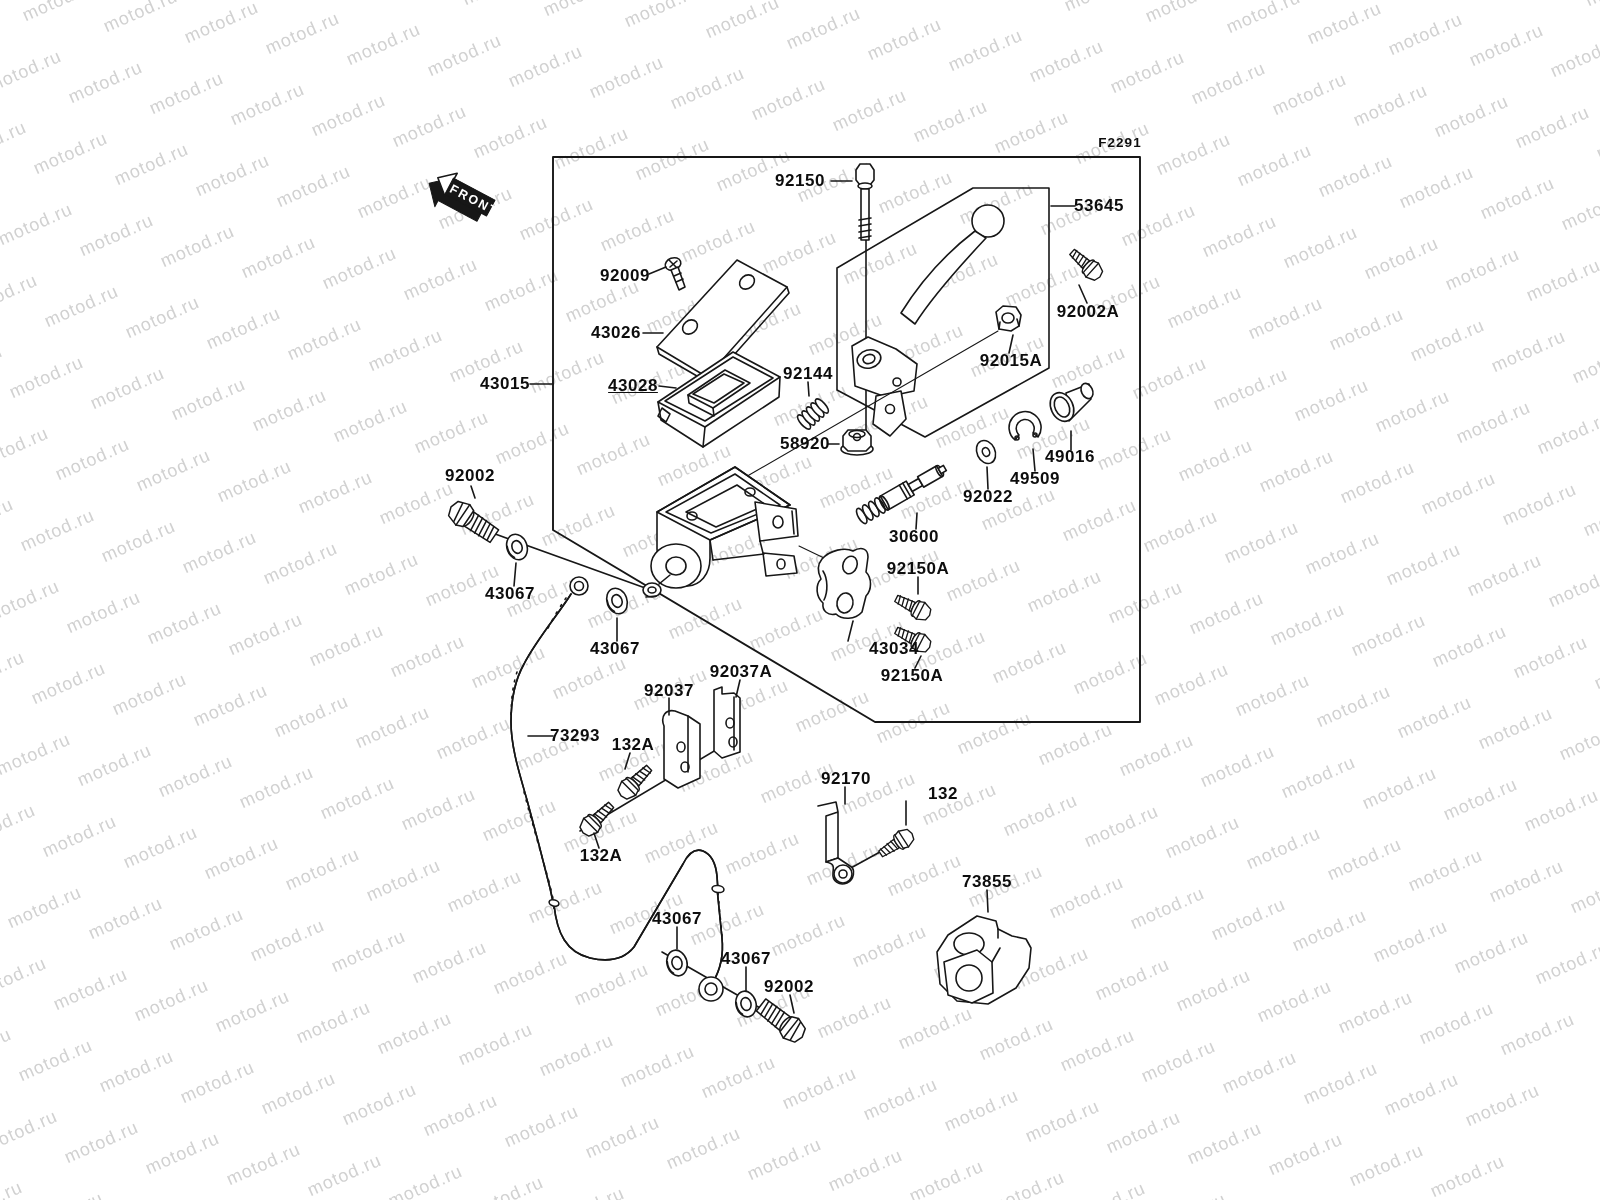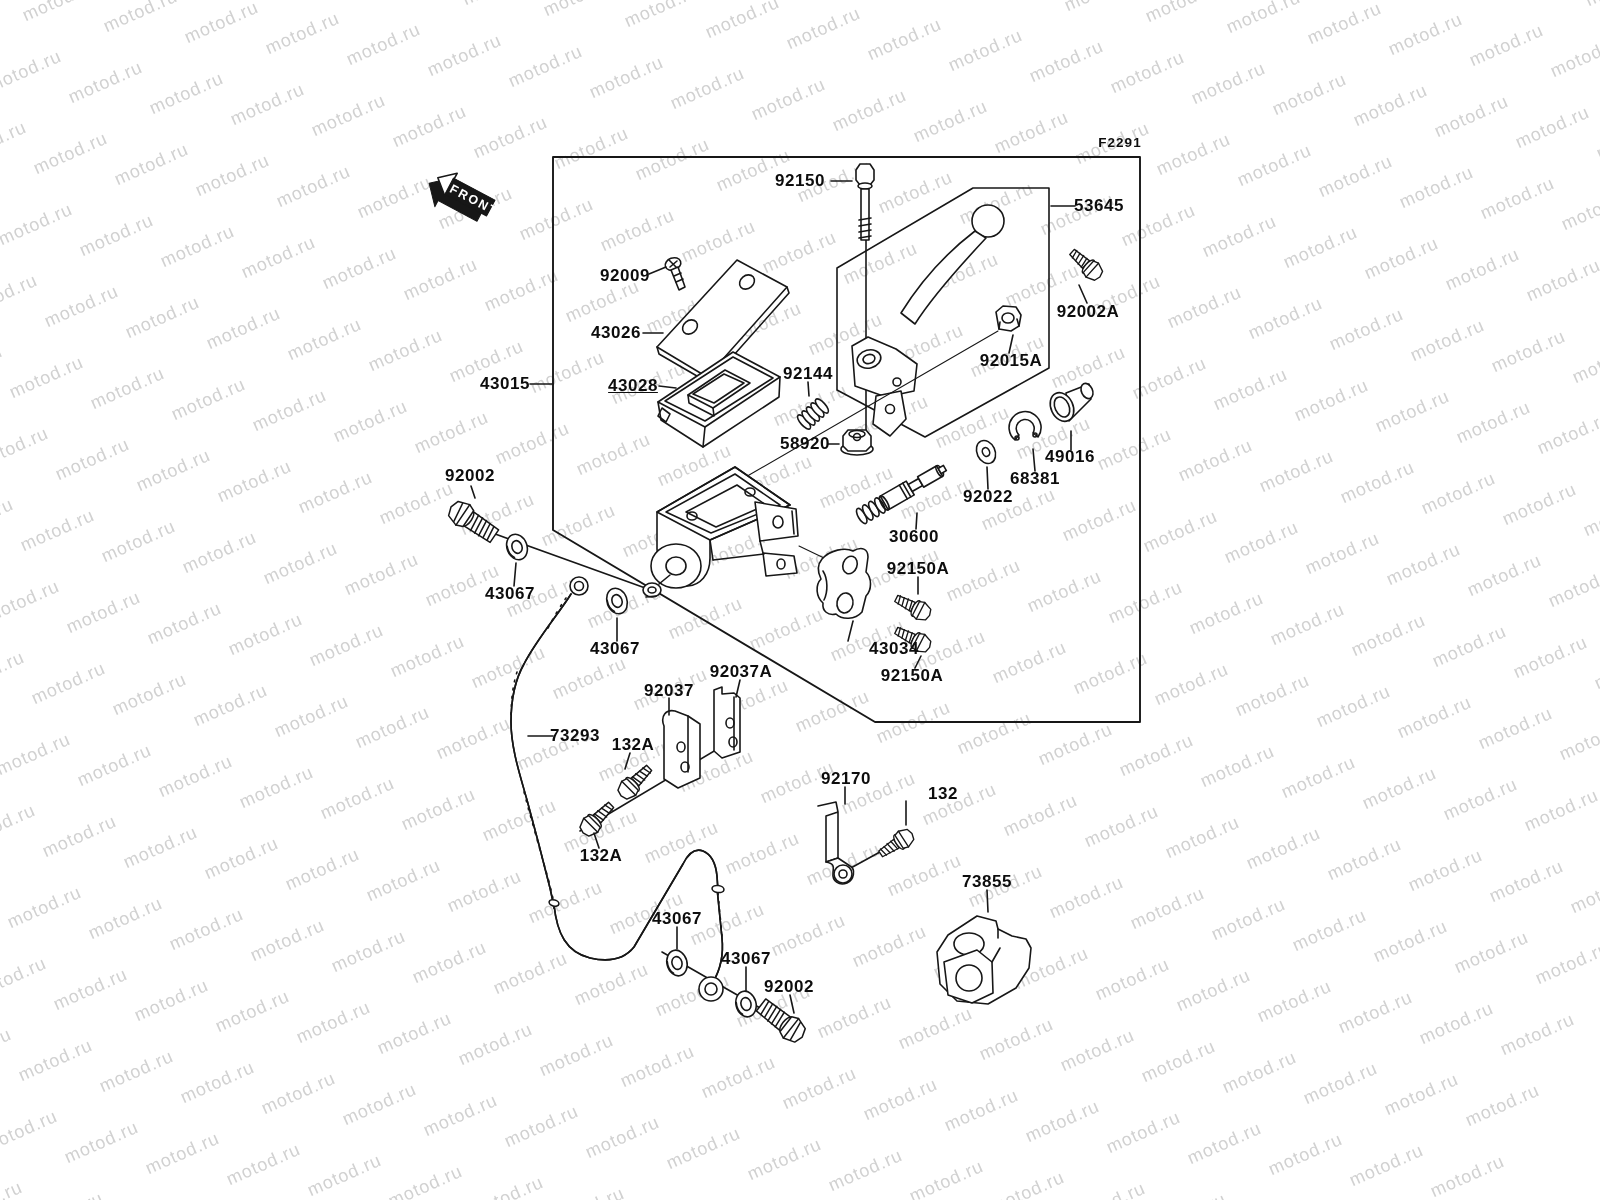--- a/index.html
+++ b/index.html
@@ -697,21 +697,21 @@
       <div class="callout" style="left: 625px; top: 276px;">92009</div>
       <div class="callout" style="left: 1088px; top: 312px;">92002A</div>
       <div class="callout" style="left: 616px; top: 333px;">43026</div>
       <div class="callout" style="left: 1011px; top: 361px;">92015A</div>
       <div class="callout" style="left: 808px; top: 374px;">92144</div>
       <div class="callout" style="left: 505px; top: 384px; text-align: center;">43015</div>
       <div class="callout" style="left: 633px; top: 386px; text-decoration: underline;">43028</div>
       <div class="callout" style="left: 805px; top: 444px;">58920</div>
       <div class="callout" style="left: 1070px; top: 457px;">49016</div>
       <div class="callout" style="left: 470px; top: 476px;">92002</div>
-      <div class="callout" style="left: 1035px; top: 479px;">68381</div>
+      <div class="callout" style="left: 1035px; top: 479px;">49509</div>
       <div class="callout" style="left: 988px; top: 497px;">92022</div>
       <div class="callout" style="left: 914px; top: 537px;">30600</div>
       <div class="callout" style="left: 918px; top: 569px;">92150A</div>
       <div class="callout" style="left: 510px; top: 594px;">43067</div>
       <div class="callout" style="left: 894px; top: 649px;">43034</div>
       <div class="callout" style="left: 615px; top: 649px;">43067</div>
       <div class="callout" style="left: 741px; top: 672px;">92037A</div>
       <div class="callout" style="left: 912px; top: 676px;">92150A</div>
       <div class="callout" style="left: 669px; top: 691px;">92037</div>
       <div class="callout" style="left: 575px; top: 736px;">73293</div>

